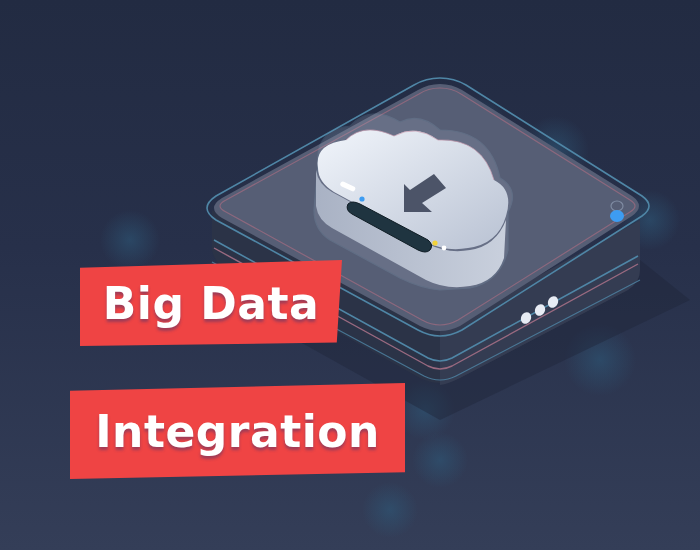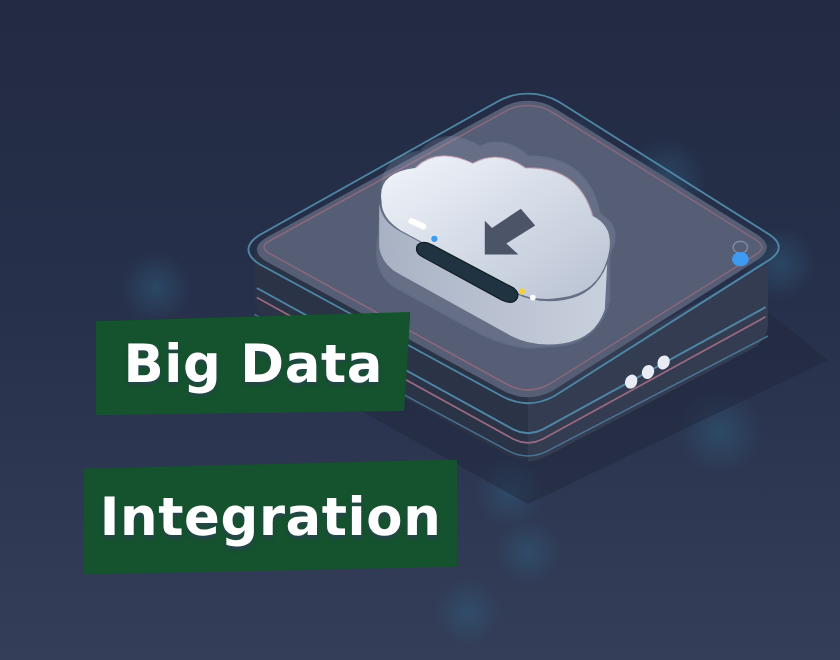--- a/index.html
+++ b/index.html
@@ -4,33 +4,33 @@
 <style>
   html, body { margin: 0; padding: 0; }
   body {
     width: 700px; height: 550px; overflow: hidden; position: relative;
     background: linear-gradient(180deg, #222b42 0%, #27304a 45%, #343e58 100%);
     font-family: "DejaVu Sans", sans-serif;
   }
   .scene { position: absolute; left: 0; top: 0; width: 700px; height: 550px; }
   .banner {
     position: absolute;
-    background: #14532d;
+    background: #ef4444;
     display: flex; align-items: center; justify-content: center;
     color: #ffffff; font-weight: bold;
     text-shadow: 0 3px 3px rgba(60, 50, 110, 0.45);
     letter-spacing: 0.5px;
   }
   .banner-1 {
     left: 80px; top: 260px; width: 262px; height: 86px;
     font-size: 44px;
     clip-path: polygon(0% 9%, 100% 0%, 98% 96%, 0% 100%);
   }
   .banner-2 {
-    left: 70px; top: 383px; width: 311px; height: 96px;
+    left: 70px; top: 383px; width: 335px; height: 96px;
     font-size: 44px;
     clip-path: polygon(0% 8%, 100% 0%, 100% 93%, 0% 100%);
   }
 </style>
 </head>
 <body>
 
 <svg class="scene" viewBox="0 0 700 550" xmlns="http://www.w3.org/2000/svg">
   <defs>
     <linearGradient id="cloudTop" x1="0" y1="0" x2="1" y2="1">

